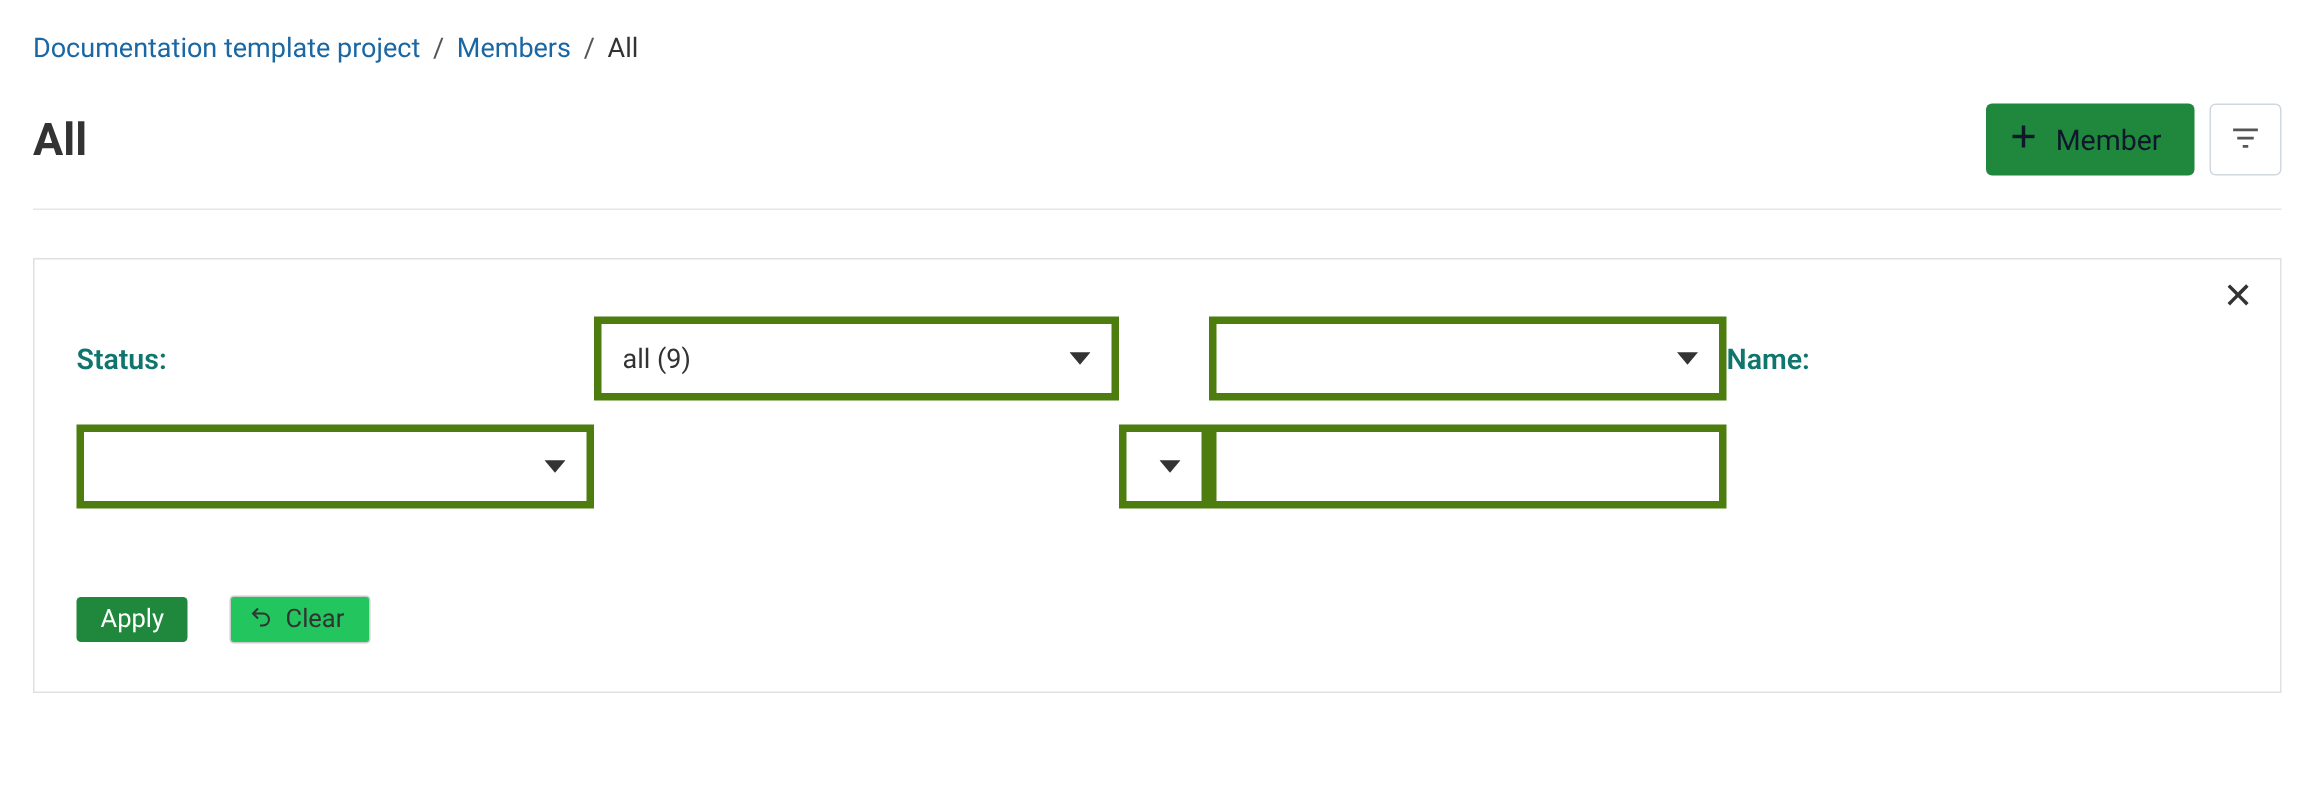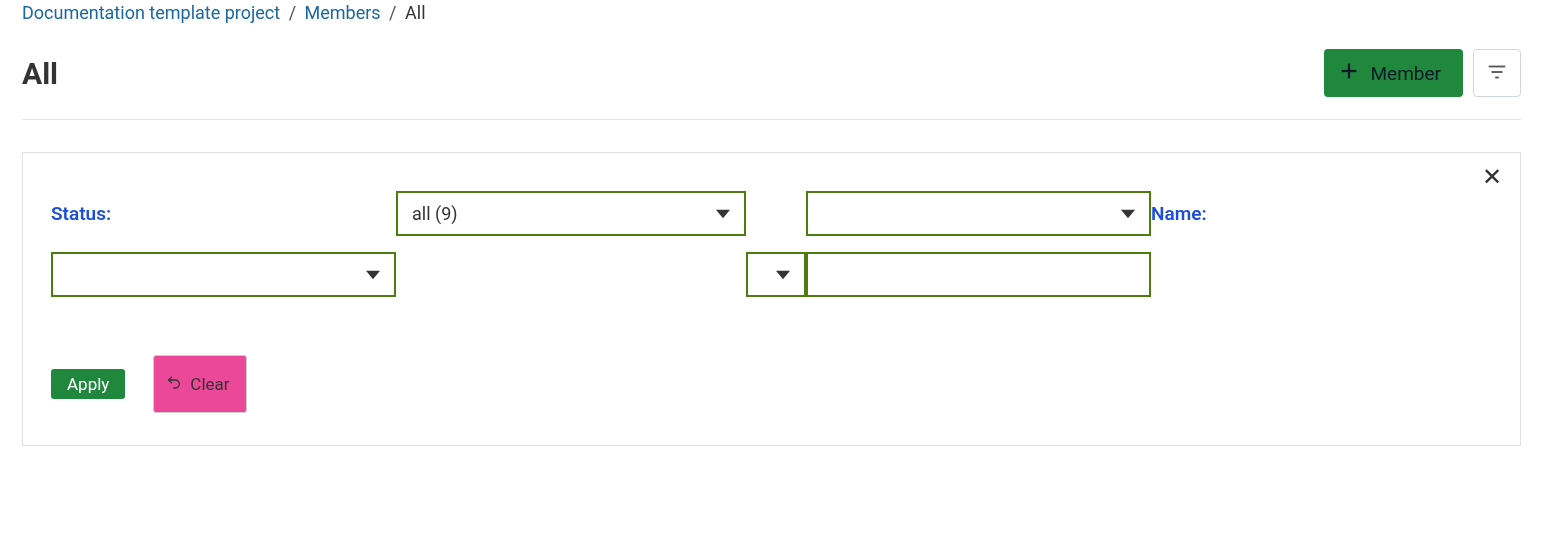--- a/index.html
+++ b/index.html
@@ -4,21 +4,21 @@
   <style>
     * { box-sizing: border-box; margin: 0; padding: 0; }
     body {
       font-family: -apple-system, BlinkMacSystemFont, "Segoe UI", Roboto, Helvetica, Arial, sans-serif;
       color: #333;
       background: #fff;
       width: 1543px;
       padding: 0 22px;
     }
     .breadcrumb {
-      padding-top: 2px;
+      padding-top: 22px;
       font-size: 18px;
     }
     .breadcrumb a {
       color: #1a67a3;
       text-decoration: none;
     }
     .breadcrumb .sep {
       color: #555;
       margin: 0 4px;
     }
@@ -92,26 +92,26 @@
     }
     .filter-grid {
       display: grid;
       grid-template-columns: 345px 350px 60px 345px 350px;
       row-gap: 16px;
       align-items: center;
     }
     .filter-label {
       font-size: 19px;
       font-weight: 600;
-      color: #1d4ed8;
+      color: #0f766e;
     }
     .select-wrap, .input-wrap {
       position: relative;
-      border: 2px solid #4d7c0f;
-      height: 45px;
+      border: 5px solid #4d7c0f;
+      height: 56px;
       background: #fff;
       display: flex;
       align-items: center;
       padding: 0 14px;
       font-size: 18px;
     }
     .select-wrap { cursor: pointer; }
     .select-wrap .value { flex: 1; }
     .select-wrap .caret {
       position: absolute;
@@ -137,25 +137,25 @@
       color: #fff;
       border: none;
       border-radius: 3px;
       padding: 0 16px;
       height: 30px;
       font-size: 17px;
       cursor: pointer;
       font-family: inherit;
     }
     .btn-clear {
-      background: #ec4899;
+      background: #22c55e;
       border: 1px solid #ccc;
       border-radius: 3px;
       padding: 0 16px 0 12px;
-      height: 58px;
+      height: 32px;
       font-size: 17px;
       cursor: pointer;
       display: flex;
       align-items: center;
       gap: 8px;
       color: #333;
       font-family: inherit;
     }
     .btn-clear svg { width: 16px; height: 16px; }
   </style>

